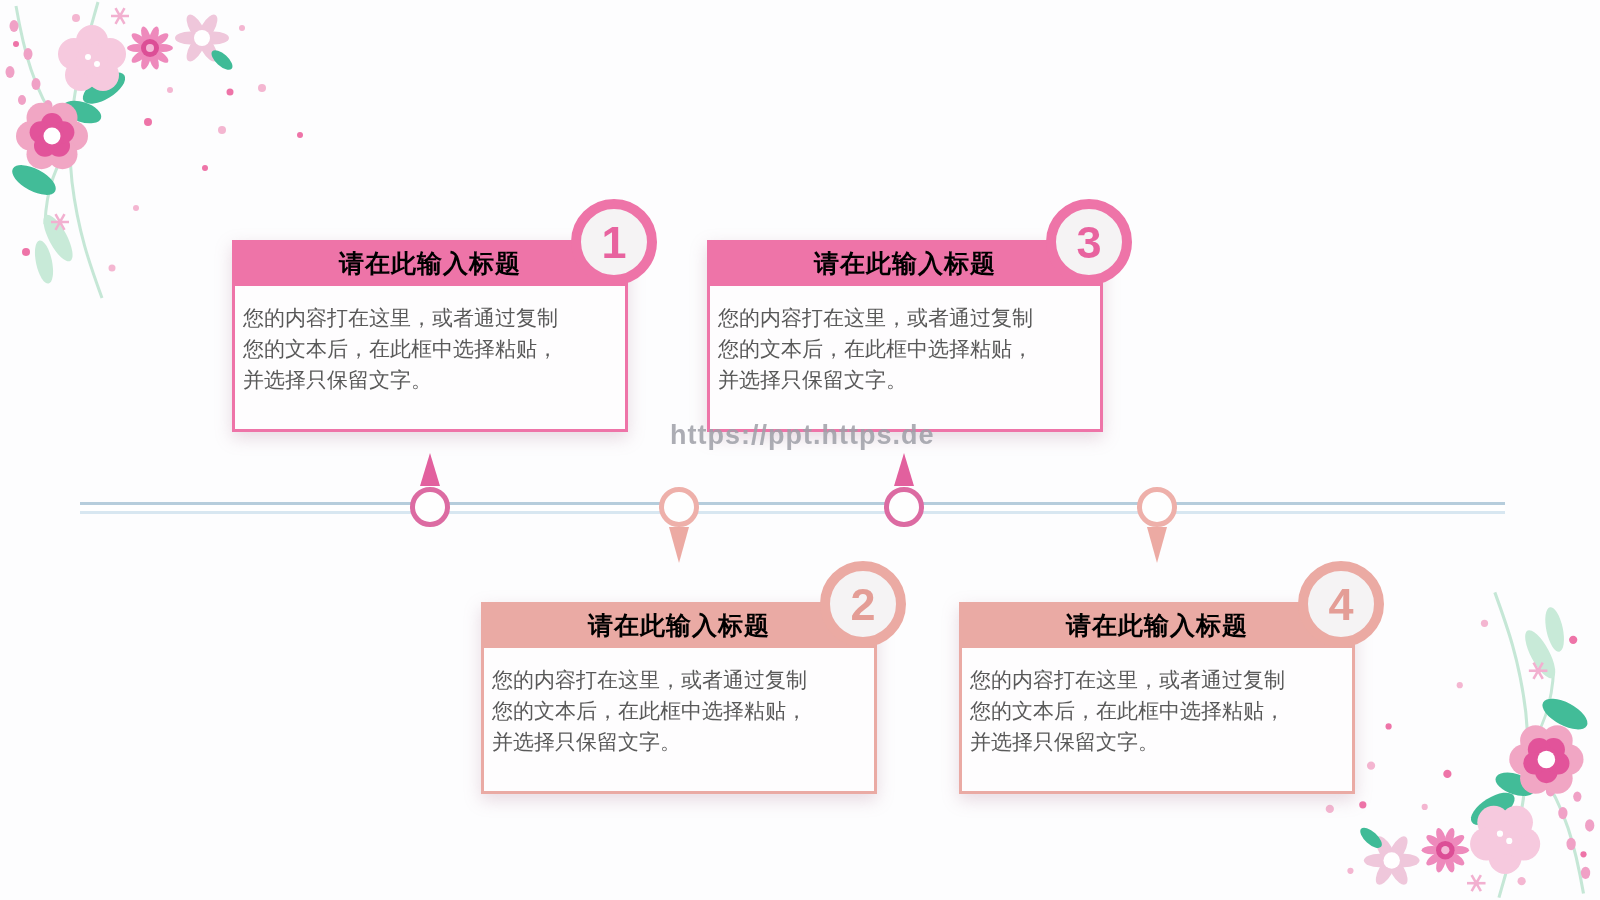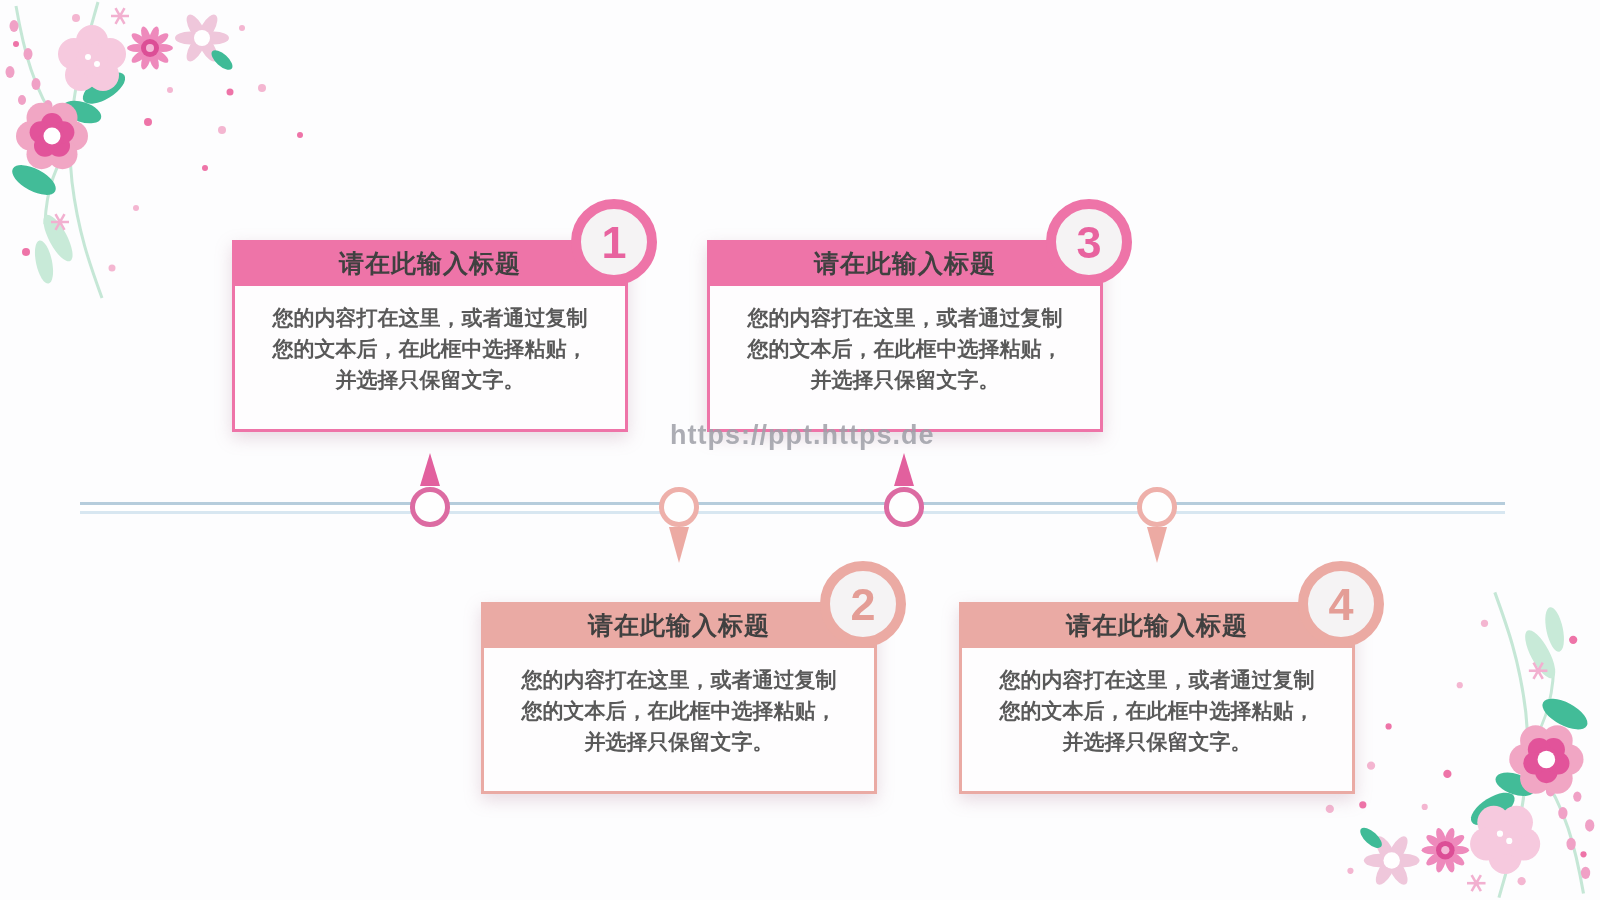--- a/index.html
+++ b/index.html
@@ -32,24 +32,24 @@
     box-shadow:0 6px 16px rgba(175,125,150,.28);
   }
   .card.pink{border:3px solid #ee74a8;}
   .card.rose{border:3px solid #eaaaa4;}
   .card-header{
     height:46px;margin:-3px -3px 0 -3px;
     display:flex;align-items:center;justify-content:center;
   }
   .card.pink .card-header{background:#ee74a8;}
   .card.rose .card-header{background:#eaaaa4;}
-  .card-title{color:#404040;font-size:25px;font-weight:bold;letter-spacing:1px;}
+  .card-title{color:#000000;font-size:25px;font-weight:bold;letter-spacing:1px;}
   .card-body{
-    padding:16px 8px 0 8px;text-align:center;
-    color:#595959;font-size:21px;line-height:31px;font-weight:bold;
+    padding:16px 8px 0 8px;
+    color:#595959;font-size:21px;line-height:31px;
   }
   .badge{
     position:absolute;top:-44px;right:-32px;width:66px;height:66px;border-radius:50%;
     background:#f5f3f4;box-sizing:content-box;
     display:flex;align-items:center;justify-content:center;
   }
   .card.pink .badge{border:10px solid #ee74a8;}
   .card.rose .badge{border:10px solid #ebaaa3;}
   .badge-num{font-size:45px;font-weight:bold;line-height:1;}
   .card.pink .badge-num{color:#e8639f;}

